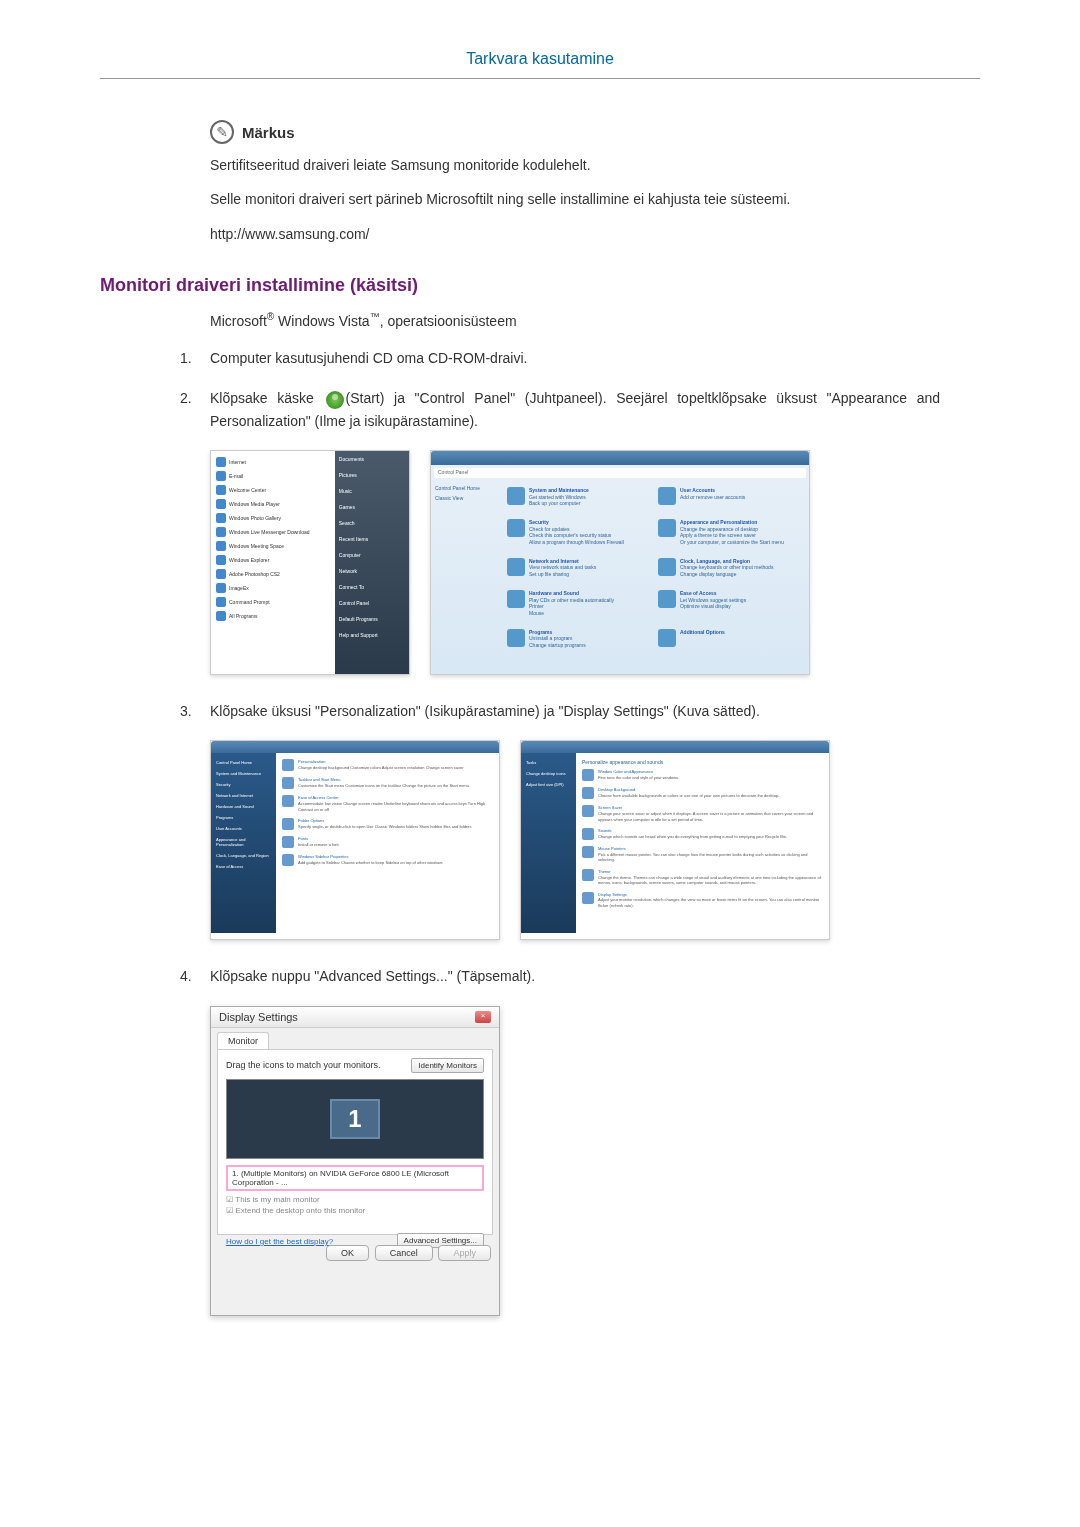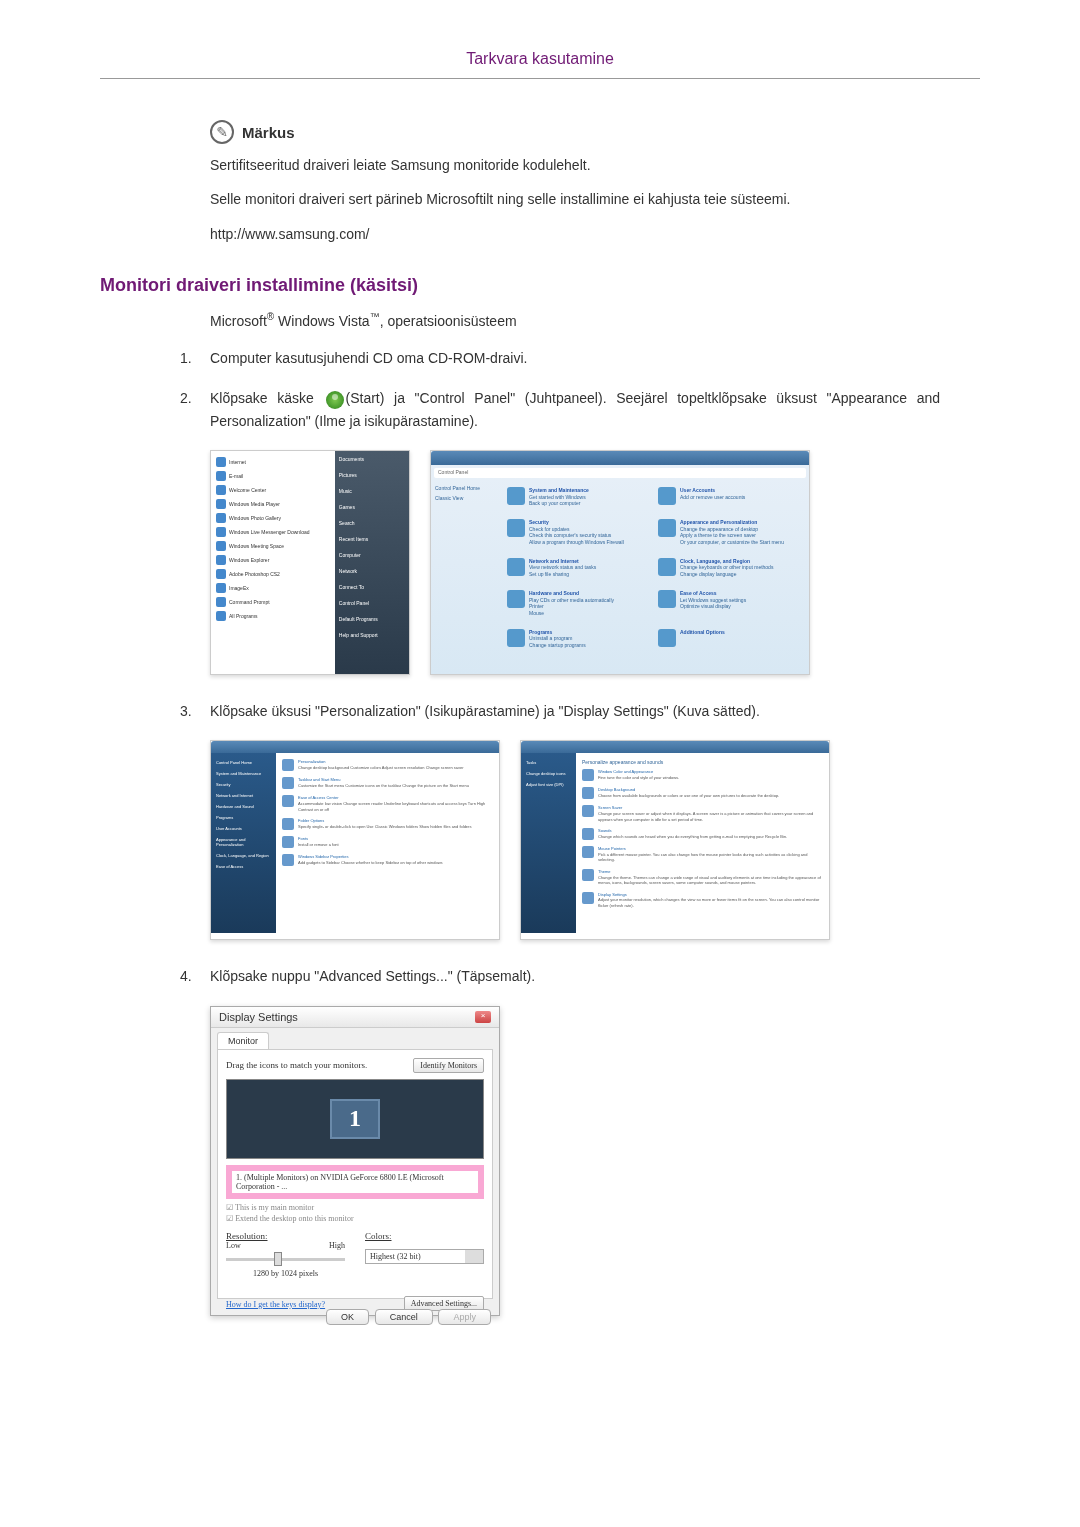--- a/index.html
+++ b/index.html
@@ -11,21 +11,21 @@
       width: 1080px;
       height: 1527px;
       background: #ffffff;
       font-family: Arial, Helvetica, sans-serif;
       color: #333333;
       padding: 50px 100px;
     }
     .header-title {
       text-align: center;
       font-size: 16px;
-      color: #701a75;
+      color: #0369a1;
       padding-bottom: 10px;
       border-bottom: 1px solid #999999;
       margin-bottom: 40px;
     }
     .note-block {
       margin-left: 110px;
       margin-right: 40px;
       margin-bottom: 30px;
       margin-top: 41px;
     }
@@ -315,22 +315,21 @@
       margin-left: 6px;
       margin-top: 4px;
       font-size: 9px;
       border-radius: 3px 3px 0 0;
     }
     .ds-body {
       background: #ffffff;
       margin: 0 6px 6px 6px;
       border: 1px solid #ccc;
       padding: 8px;
-      height: 250px;
-      font-family: Liberation Serif, serif;
+      height: 186px;
     }
     .ds-drag-text {
       font-size: 9px;
       display: flex;
       justify-content: space-between;
       align-items: center;
     }
     .ds-monitor-area {
       background: #2a3a4a;
       height: 80px;
@@ -347,21 +346,21 @@
       border: 2px solid #6a8aaa;
       color: white;
       display: flex;
       align-items: center;
       justify-content: center;
       font-size: 24px;
       font-weight: bold;
     }
     .ds-dropdown {
       width: 100%;
-      border: 6px solid #f9a8d4;
+      border: 2px solid #f9a8d4;
       padding: 2px 4px;
       font-size: 8px;
       background: #fff;
       margin: 4px 0;
     }
     .ds-check {
       font-size: 8px;
       color: #888;
       margin: 2px 0;
     }
@@ -720,39 +719,22 @@
     <div class="ds-drag-text">
       <span>Drag the icons to match your monitors.</span>
       <span class="ds-adv-btn" style="margin-top:0">Identify Monitors</span>
     </div>
     <div class="ds-monitor-area">
       <div class="ds-monitor-box">1</div>
     </div>
     <div class="ds-dropdown">1. (Multiple Monitors) on NVIDIA GeForce 6800 LE (Microsoft Corporation - ...</div>
     <div class="ds-check">☑ <span>This is my main monitor</span></div>
     <div class="ds-check">☑ <span>Extend the desktop onto this monitor</span></div>
-    <div class="ds-sliders">
-      <div class="ds-slider-col">
-        <div class="ds-slider-label">Resolution:</div>
-        <div class="ds-slider-range">
-          <span>Low</span>
-          <span>High</span>
-        </div>
-        <div class="ds-slider-track">
-            <div class="ds-slider-thumb"></div>
-          </div>
-        <div class="ds-res-text">1280 by 1024 pixels</div>
-      </div>
-      <div class="ds-slider-col">
-        <div class="ds-slider-label">Colors:</div>
-        <div class="ds-colors-select">Highest (32 bit)</div>
-      </div>
-    </div>
     <div style="clear:both;margin-top:10px;display:flex;justify-content:space-between;align-items:center">
-      <span class="ds-link">How do I get the keys display?</span>
+      <span class="ds-link">How do I get the best display?</span>
       <span class="ds-adv-btn">Advanced Settings...</span>
     </div>
   </div>
   <div class="ds-buttons">
     <span class="ds-btn">OK</span>
     <span class="ds-btn">Cancel</span>
     <span class="ds-btn disabled">Apply</span>
   </div>
 </div>
 

